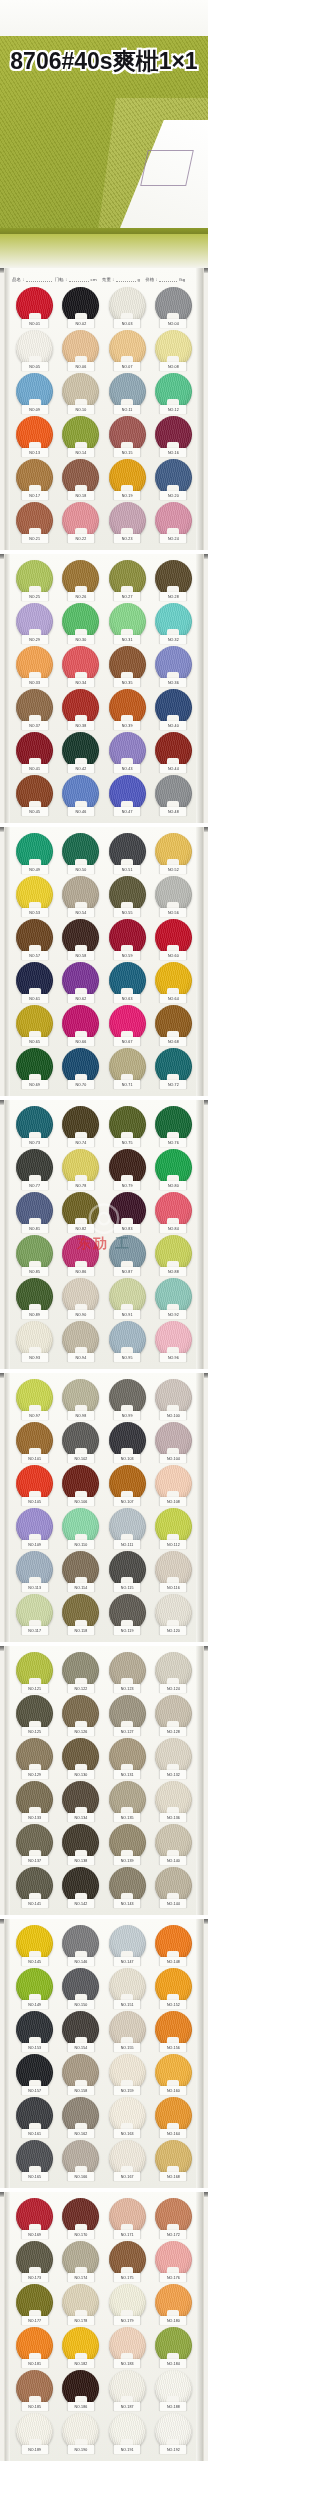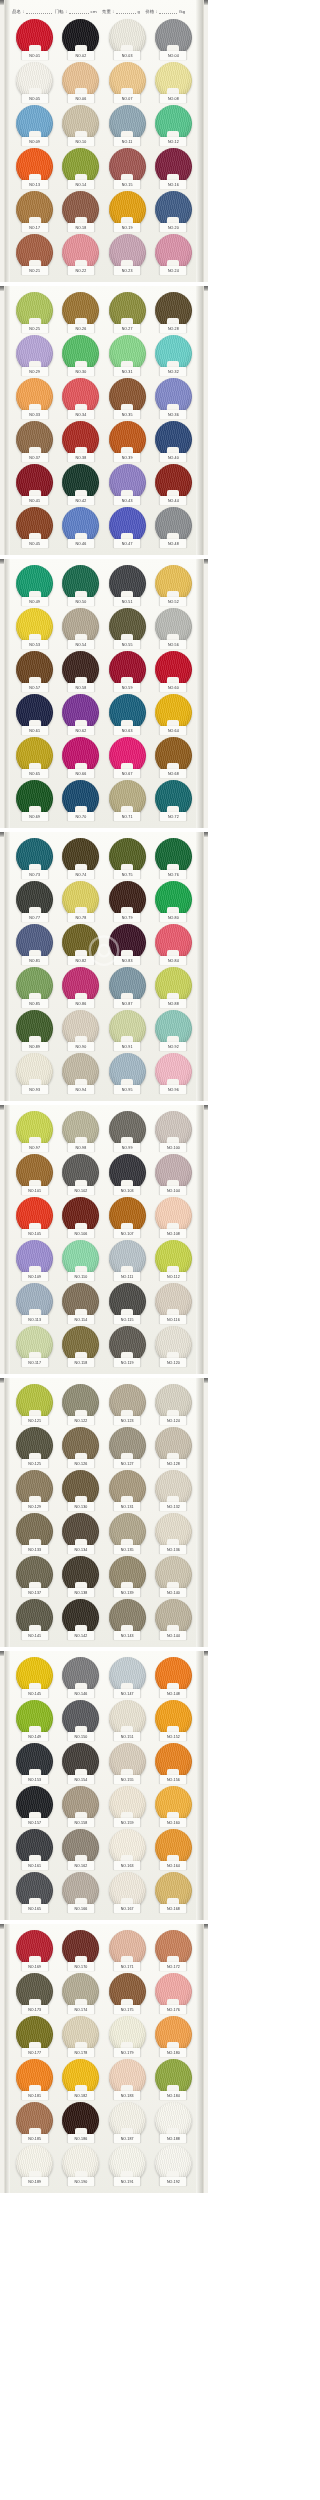--- a/index.html
+++ b/index.html
@@ -82,20 +82,30 @@
   .wm-ring{font-size:40px;color:rgba(255,255,255,.42);font-weight:bold;line-height:1;}
   .wm-text{font-size:14px;font-weight:bold;letter-spacing:2px;}
   .wm-red{color:rgba(214,38,44,.62);}
   .wm-teal{color:rgba(70,108,118,.55);}
 </style>
 </head>
 <body>
 
 <div class="page">
 
+  <div class="hero">
+    <div class="hero-top-white"></div>
+    <div class="hero-cloth"></div>
+    <div class="hero-fold"></div>
+    <div class="hero-white-corner"></div>
+    <div class="hero-pencil"></div>
+    <div class="hero-edge"></div>
+    <div class="hero-bottom"></div>
+    <div class="hero-title">8706#40s爽梉1×1</div>
+  </div>
 
   <div id="panels">
       <div class="panel">
         <div class="panel-shadowtop"></div>
         <div class="panel-blue"></div>
         <div class="panel-board">
           <div class="panel-left-edge"></div>
           <div class="panel-right-edge"></div>
           <div class="formrow">
             <div class="fld">
@@ -725,20 +735,21 @@
             <div class="cell">
               <div class="swatch" style="background: rgb(242, 183, 196);">
                 <div class="notch"></div>
               </div>
               <div class="tag">NO.96</div>
             </div>
           </div>
         </div>
         <div class="watermark" style="top: 95px;">
           <div class="wm-ring">◎</div>
+          <div class="wm-text"><span class="wm-red">东劢</span><span class="wm-teal"> 工</span></div>
         </div>
       </div>
       <div class="panel-gap" style="height: 4px;"></div>
       <div class="panel">
         <div class="panel-shadowtop"></div>
         <div class="panel-blue"></div>
         <div class="panel-board">
           <div class="panel-left-edge"></div>
           <div class="panel-right-edge"></div>
           <div class="grid">

